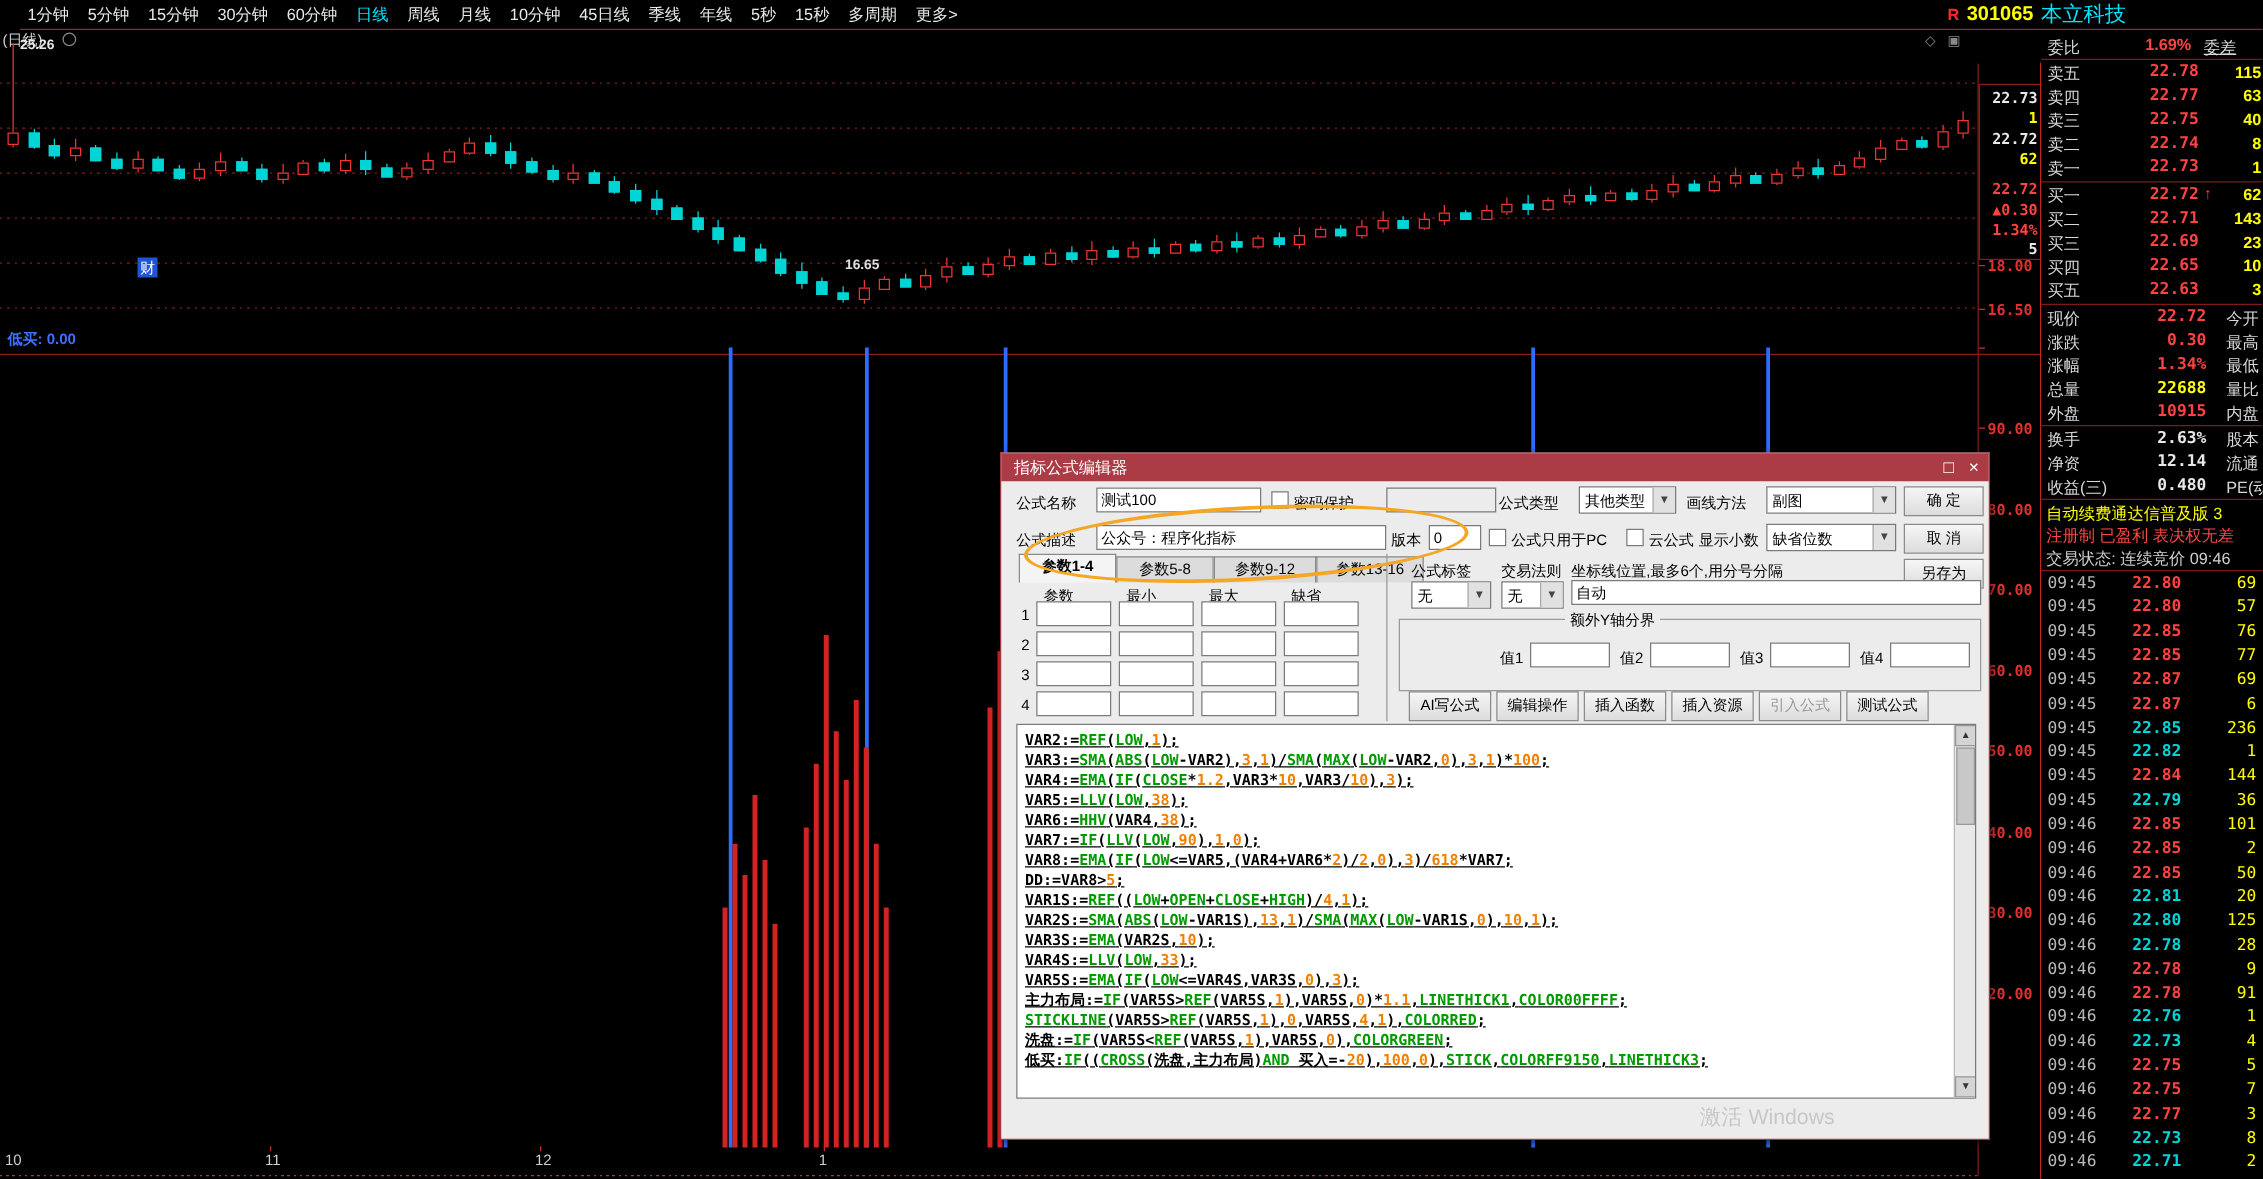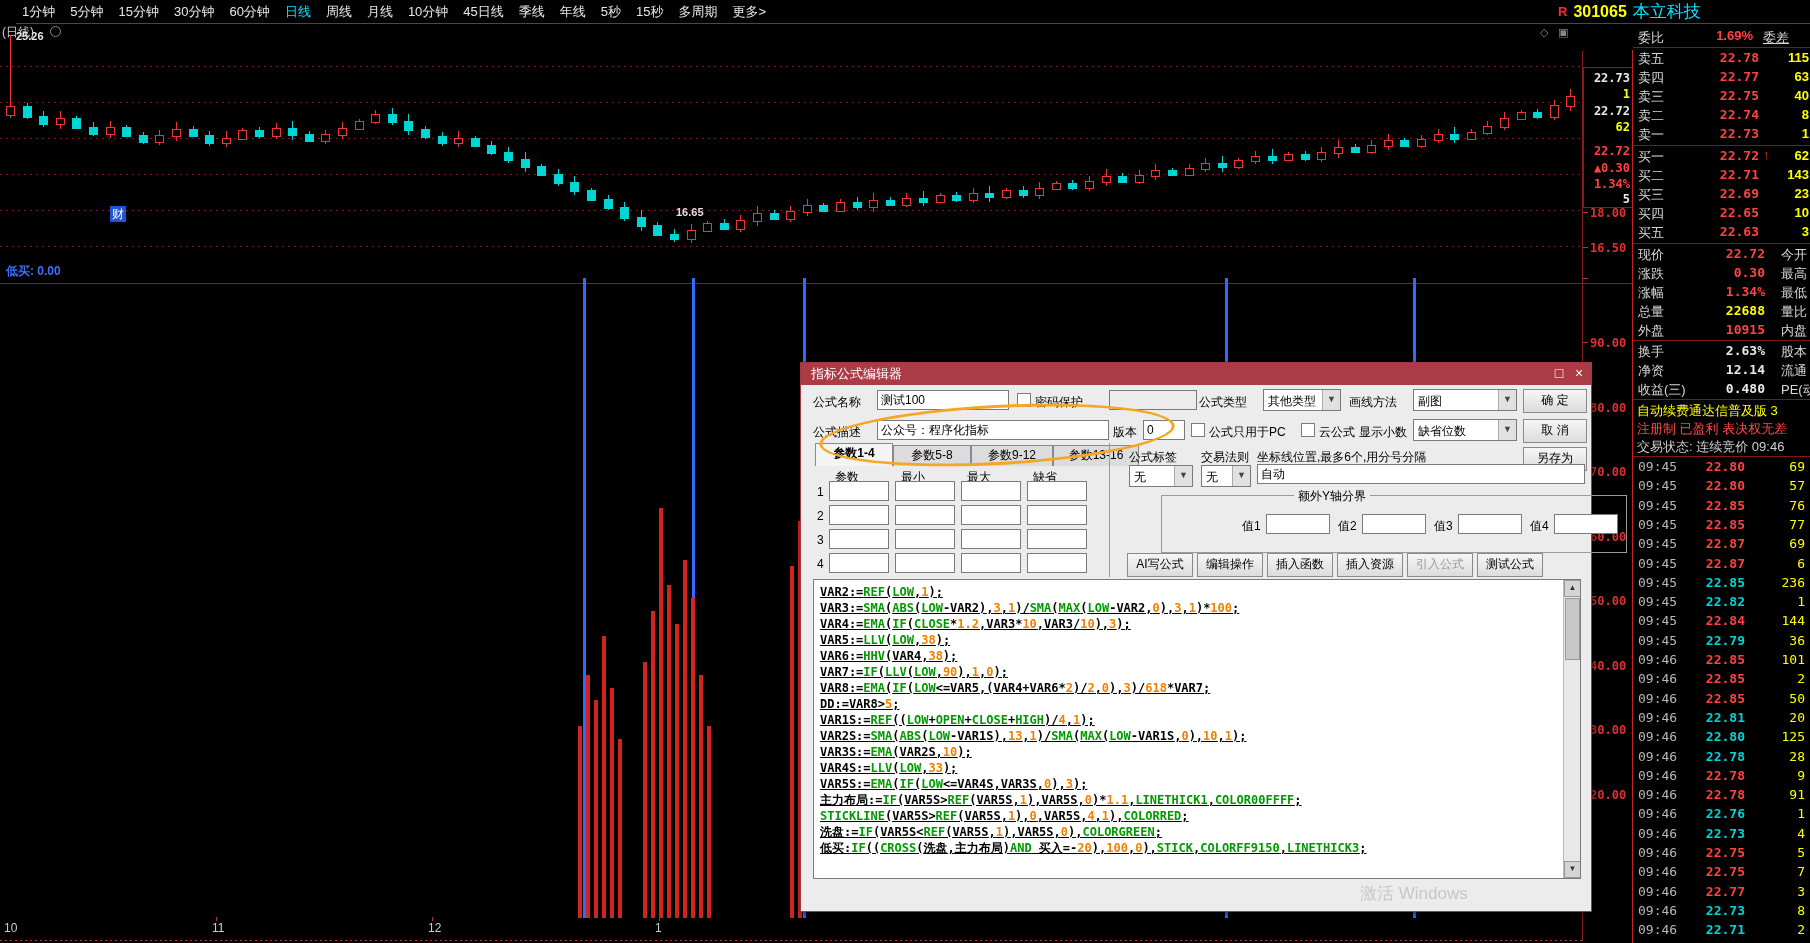--- a/index.html
+++ b/index.html
@@ -67,21 +67,21 @@
   .combo-text{position:absolute;left:4px;top:3px;white-space:nowrap;}
   .combo-btn{position:absolute;right:0;top:0;width:17px;height:100%;background:#e1e1e1;border-left:1px solid #aaa;color:#444;font-size:9px;text-align:center;line-height:19px;}
   .dlg-btn{position:absolute;height:22px;background:linear-gradient(#f6f6f6,#dcdcdc);border:1px solid #8a8a8a;font-size:12px;color:#000;text-align:center;line-height:20px;}
   .dlg-btn.disabled{color:#9a9a9a;}
   .chk{position:absolute;width:12px;height:12px;border:1px solid #7a7a7a;background:#fff;}
   .tab{position:absolute;top:82px;height:20px;border:1px solid #8a8a8a;border-bottom:none;background:#dcdcdc;font-size:12px;text-align:center;line-height:19px;}
   .tab.active{background:#f4f4f4;height:22px;top:80px;font-weight:bold;}
   .param-head{position:absolute;font-size:12px;color:#000;}
   .param-num{position:absolute;font-size:12px;color:#000;}
   .vsep{position:absolute;width:1px;background:#9a9a9a;}
-  #fieldset{position:absolute;left:318px;top:132px;width:464px;height:56px;border:1px solid #9a9a9a;margin-left:42px;}
+  #fieldset{position:absolute;left:318px;top:132px;width:464px;height:56px;border:1px solid #9a9a9a;}
   #fieldset-legend{position:absolute;left:132px;top:-8px;background:#ececec;padding:0 4px;font-size:12px;}
   #code-area{position:absolute;left:12px;top:216px;width:766px;height:298px;background:#fff;border:1px solid #7a7a7a;overflow:hidden;}
   .code-line{position:relative;white-space:pre;font-family:"DejaVu Sans Mono","Liberation Mono",monospace;font-size:12px;font-weight:bold;line-height:16px;color:#000;}
   .fn{color:#009a00;} .num{color:#f08000;}
   #code-lines{position:absolute;left:6px;top:4px;right:20px;text-decoration:underline;}
   #vscroll{position:absolute;right:0;top:0;width:16px;height:100%;background:#e8e8e8;border-left:1px solid #bbb;}
   .scroll-arrow{position:absolute;left:0;width:15px;height:15px;background:#d4d4d4;border:1px solid #999;font-size:8px;text-align:center;line-height:14px;color:#333;}
   #vthumb{position:absolute;left:1px;top:18px;width:13px;height:60px;background:#c8c8c8;border:1px solid #999;}
   #dlg-status{position:absolute;left:2px;top:520px;width:784px;height:24px;background:#f4f4f4;border:1px solid #aaa;font-size:12px;color:#000;line-height:24px;}
   #status-text{position:absolute;left:8px;}

